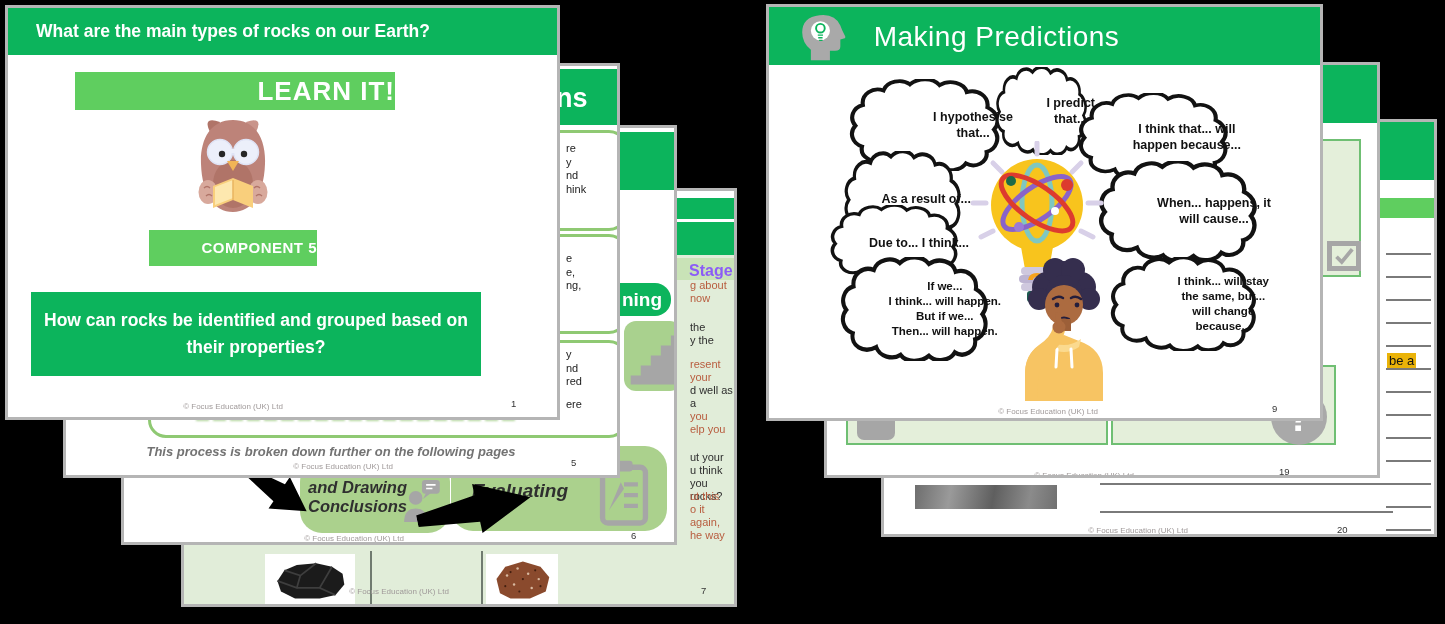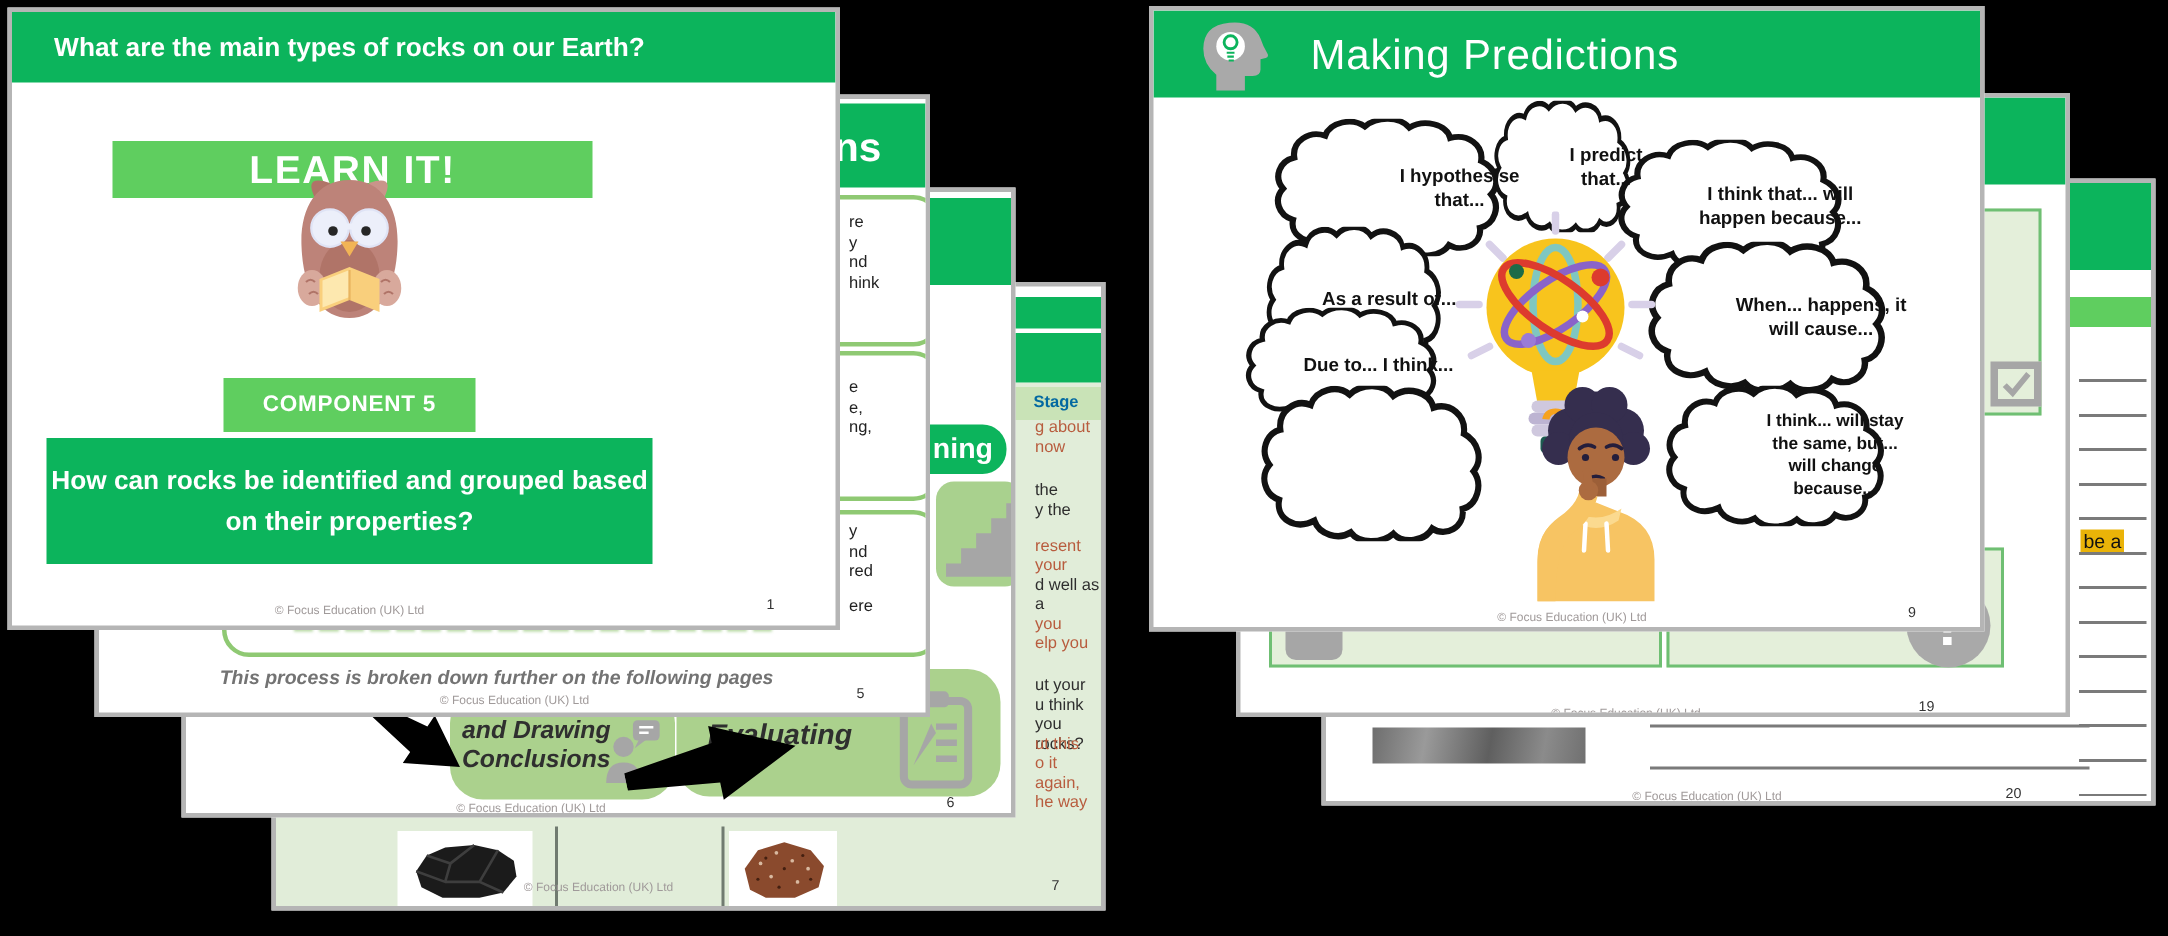--- a/index.html
+++ b/index.html
@@ -18,24 +18,24 @@
   #s6 {left:121px;top:125px;width:556px;height:420px;z-index:12;}
   #s5 {left:63px; top:63px; width:557px;height:415px;z-index:13;}
   #s1 {left:5px;  top:5px;  width:555px;height:415px;z-index:14;}
   #s20{left:881px;top:119px;width:556px;height:418px;z-index:21;}
   #s19{left:824px;top:62px; width:556px;height:416px;z-index:22;}
   #s9 {left:766px;top:4px;  width:557px;height:417px;z-index:23;}
 
   
   #s1 .hdr{top:0;height:47px;}
   #s1 .hdr-title{top:13px;left:0;width:450px;font-size:17.5px;}
-  .banner{position:absolute;background:#5fce5f;color:#fff;font-weight:700;text-align:center;margin-top:22px;}
+  .banner{position:absolute;background:#5fce5f;color:#fff;font-weight:700;text-align:right;}
   #learn{left:67px;top:64px;width:320px;height:38px;font-size:26px;line-height:38px;letter-spacing:1px;}
   #component{left:141px;top:222px;width:168px;height:36px;font-size:15px;line-height:36px;letter-spacing:.5px;}
-  #question{left:23px;top:284px;width:404px;height:84px;background:#0cb45c;color:#fff;font-weight:700;
+  #question{left:23px;top:284px;width:450px;height:84px;background:#0cb45c;color:#fff;font-weight:700;
             font-size:17.5px;text-align:center;display:flex;align-items:center;justify-content:center;line-height:1.55;}
   #owl{left:180px;top:104px;width:90px;height:108px;}
 
   
   #s5 .hdr{top:3px;height:56px;}
   #s5 .hdr-title{top:17px;left:490px;width:60px;font-size:27px;text-align:left;}
   .gbox{position:absolute;left:82px;width:473px;border:3px solid #8fc973;border-radius:18px;background:#fff;}
   .gbox-text{position:absolute;left:500px;font-size:11px;line-height:13.5px;color:#222;}
   #s5-note{position:absolute;left:0;width:530px;top:378px;text-align:center;font-style:italic;font-weight:700;
            font-size:13px;color:#737373;}
@@ -56,21 +56,21 @@
   .arrow{position:absolute;}
   #arrow1{left:118px;top:342px;width:72px;height:44px;transform:rotate(34deg);}
   #arrow2{left:292px;top:352px;width:118px;height:58px;transform:rotate(-12deg);}
 
   
   #s7-bg{position:absolute;left:0;right:0;top:64px;bottom:0;background:#e1edd9;}
   .s7bar{position:absolute;left:0;right:0;background:#0cb45c;}
   #s7bar1{top:7px;height:21px;}
   #s7bar2{top:31px;height:33px;}
   #s7band{position:absolute;left:0;right:0;top:67px;height:22px;background:#c9e3b7;}
-  #s7stage{position:absolute;left:505px;top:71px;font-size:11px;font-weight:700;color:#0369a1;}
+  #s7stage{position:absolute;left:505px;top:71px;font-size:16px;font-weight:700;color:#8b5cf6;}
   .frag{position:absolute;left:506px;font-size:11px;line-height:13px;}
   .frag.brown{color:#b85c3e;}
   .frag.dark{color:#2e2e2e;}
   .colline{position:absolute;top:360px;width:2px;height:56px;background:#707b70;}
   .photo-frame{position:absolute;background:#fff;display:flex;align-items:center;justify-content:center;}
   #coal-frame{left:81px;top:363px;width:90px;height:51px;}
   #granite-frame{left:302px;top:363px;width:72px;height:51px;}
 
   
   #s9 .hdr{top:0;height:58px;}
@@ -346,20 +346,24 @@
     <div class="cloud" id="c6">
       <svg viewBox="0 0 200 120" preserveAspectRatio="none">
           <use href="#cloudshape"></use>
         </svg>
       <span class="pre">Due to... I think...</span>
     </div>
     <div class="cloud" id="c7">
       <svg viewBox="0 0 200 120" preserveAspectRatio="none">
           <use href="#cloudshape"></use>
         </svg>
+      <span class="pre">If we...
+I think... will happen.
+But if we...
+Then... will happen.</span>
     </div>
     <div class="cloud" id="c8">
       <svg viewBox="0 0 200 120" preserveAspectRatio="none">
           <use href="#cloudshape"></use>
         </svg>
       <span class="pre">I think... will stay
 the same, but...
 will change
 because...</span>
     </div>

